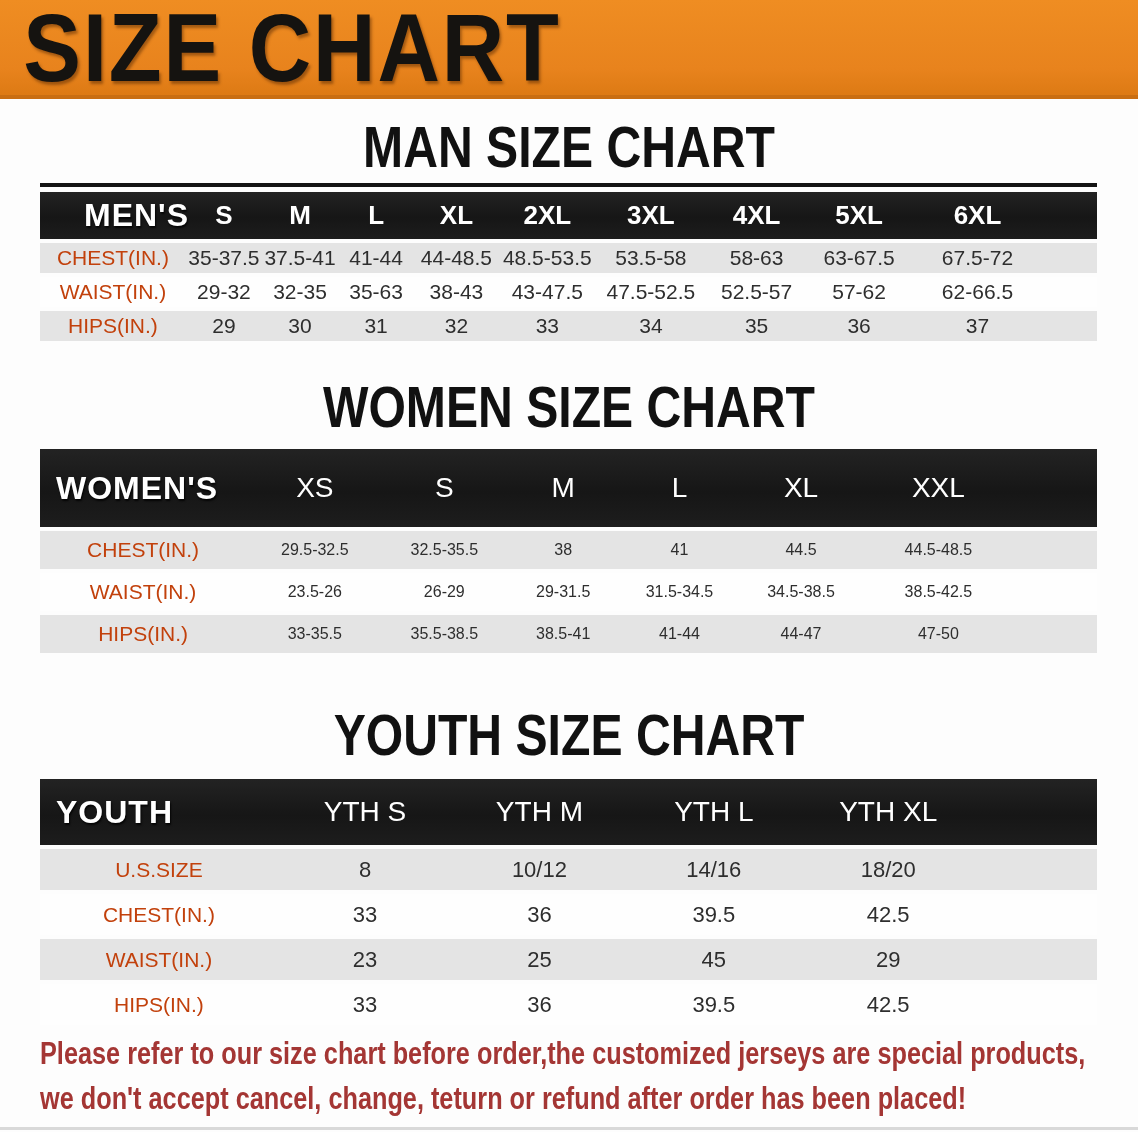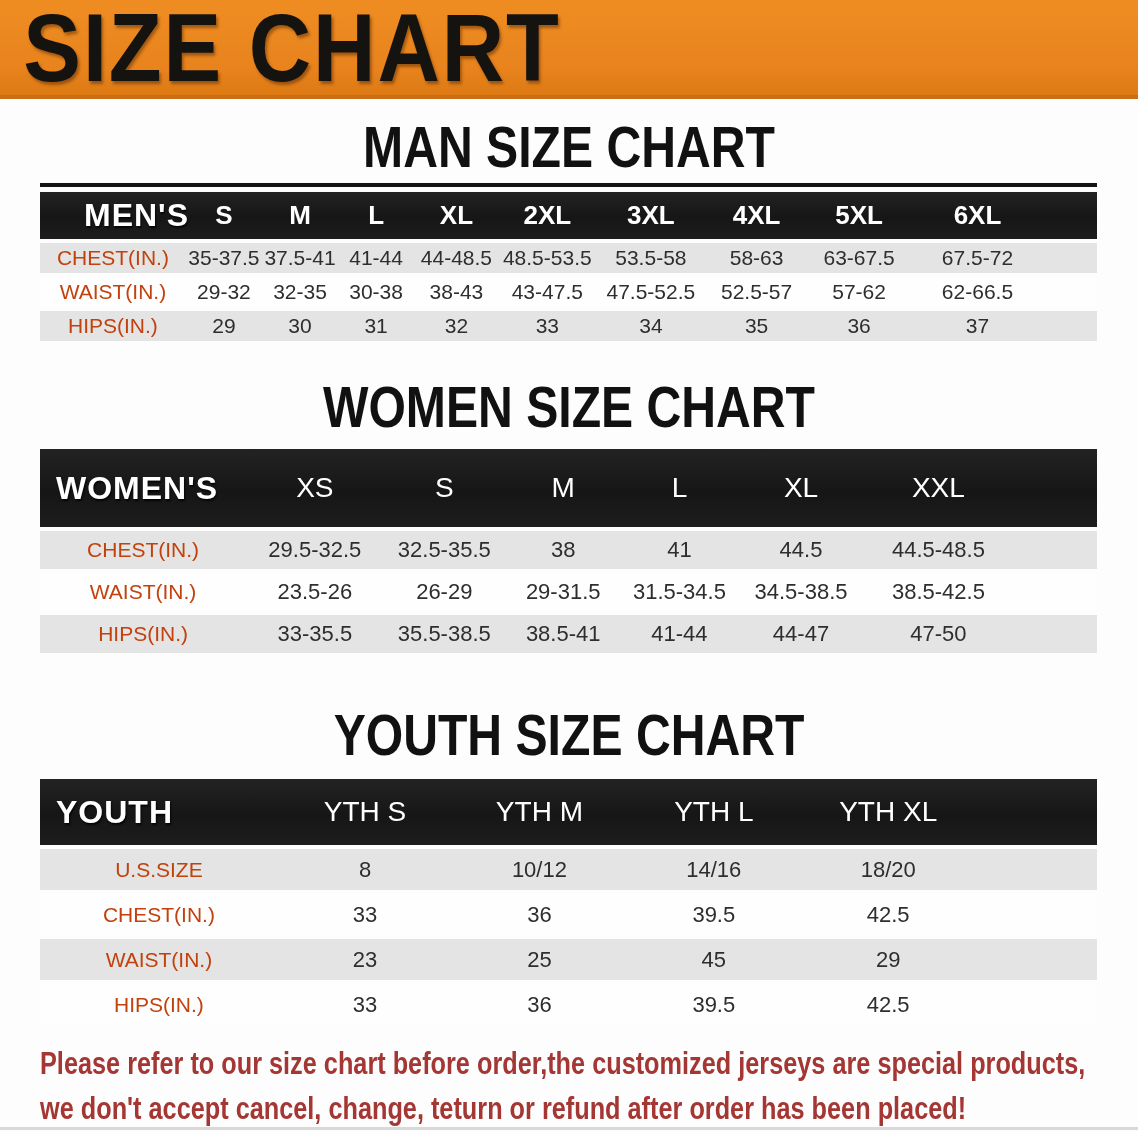--- a/index.html
+++ b/index.html
@@ -62,26 +62,26 @@
   .womens .head-row th { height: 78px; font-size: 28px; font-weight: normal; }
   .womens .head-row .label-cell { font-size: 32px; font-weight: bold; }
   .youth  .head-row th { height: 66px; font-size: 28px; font-weight: normal; }
   .youth  .head-row .label-cell { font-size: 32px; font-weight: bold; }
 
   .data-row td { text-align: center; color: #2e2e2e; }
   .data-row .row-label { color: #c2410c; }
   .data-row.gray td { background: #e4e4e4; }
   .data-row.white td { background: #fefefe; }
   .mens   .data-row td { height: 30px; font-size: 21px; }
-  .womens .data-row td { height: 38px; font-size: 22px; }
+  .womens .data-row td { height: 38px; font-size: 16px; }
   .youth  .data-row td { height: 41px; font-size: 22px; margin-top: 27px; }
   .mens .data-row .row-label, .womens .data-row .row-label, .youth .data-row .row-label { font-size: 21px; }
 
   
-  .notice { margin: 12px 0 0 40px; }
+  .notice { margin: 2px 0 0 40px; }
   .notice-line {
     display: block; white-space: nowrap;
     font-size: 32px; line-height: 45px; font-weight: bold;
   }
   .notice-line > span {
     display: inline-block; transform: scaleX(0.79); transform-origin: 0 50%;
     white-space: nowrap;
   }
   .bottom-edge { position: absolute; bottom: 2px; left: 0; width: 100%; height: 3px; background: #d9d9d9; }
 </style>
@@ -138,21 +138,21 @@
               <td class="value-cell">53.5-58</td>
               <td class="value-cell">58-63</td>
               <td class="value-cell">63-67.5</td>
               <td class="value-cell">67.5-72</td>
               <td class="spacer"></td>
             </tr>
             <tr class="data-row white">
               <td class="row-label">WAIST(IN.)</td>
               <td class="value-cell">29-32</td>
               <td class="value-cell">32-35</td>
-              <td class="value-cell">30-38</td>
+              <td class="value-cell">35-63</td>
               <td class="value-cell">38-43</td>
               <td class="value-cell">43-47.5</td>
               <td class="value-cell">47.5-52.5</td>
               <td class="value-cell">52.5-57</td>
               <td class="value-cell">57-62</td>
               <td class="value-cell">62-66.5</td>
               <td class="spacer"></td>
             </tr>
             <tr class="data-row gray">
               <td class="row-label">HIPS(IN.)</td>

